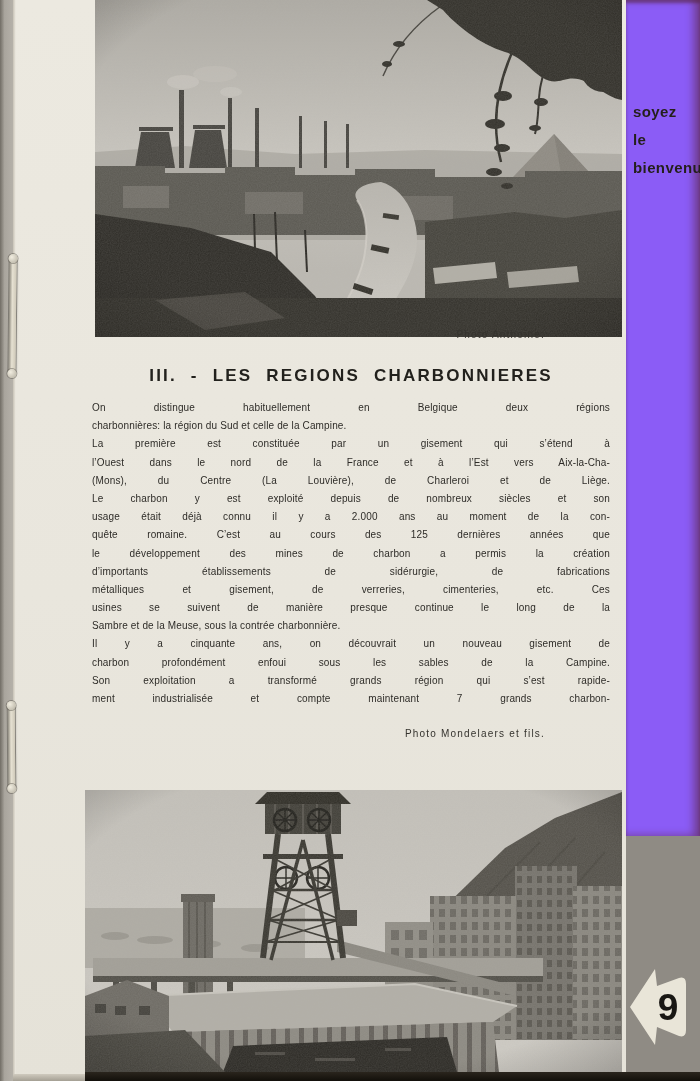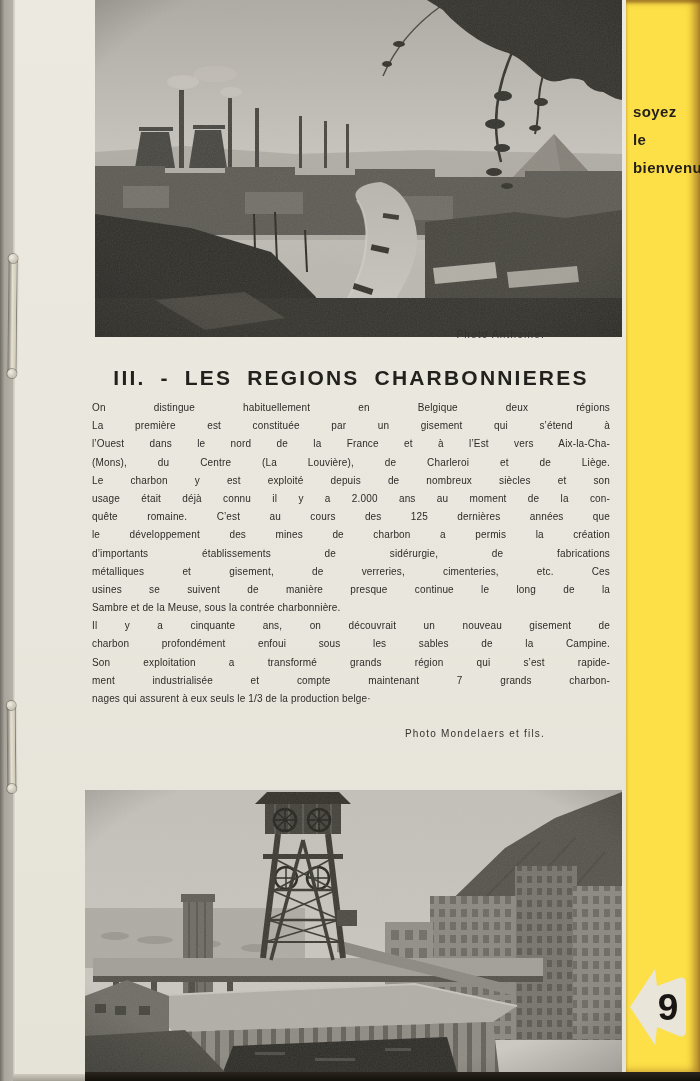--- a/index.html
+++ b/index.html
@@ -18,37 +18,37 @@
   .page-bottom-shadow { position:absolute; left:13px; top:1074px; width:72px; height:7px;
     background:linear-gradient(180deg,#cfcabe,#a49f93); }
 
   
   .photo { position:absolute; overflow:hidden; }
   .photo svg { display:block; }
   .photo-top    { left:95px; top:0;     width:527px; height:337px; }
   .photo-bottom { left:85px; top:790px; width:537px; height:282px; }
 
   
-  .band { position:absolute; left:626px; top:0; width:74px; height:1072px;
-    background:#fde047;
+  .band { position:absolute; left:626px; top:0; width:74px; height:836px;
+    background:#8b5cf6;
     box-shadow:inset 0 3px 3px rgba(70,20,8,.35), inset -6px 0 8px rgba(80,22,8,.45);
   }
   .welcome { position:absolute; left:7px; top:98px; font-size:15px; font-weight:700;
     color:#241f1b; line-height:28px; letter-spacing:.4px; }
   .arrow { position:absolute; left:1px; top:964px; width:62px; height:86px; }
 
   
   .credit { position:absolute; left:92px; width:453px; text-align:right;
     font-size:10px; color:#35332e; letter-spacing:1.2px; }
   .credit-top { top:329px; }
   .credit-bottom { top:728px; }
 
   
   .heading { position:absolute; left:92px; top:366px; width:518px; margin:0;
-    text-align:center; font-size:21px; font-weight:700; color:#22211d;
+    text-align:center; font-size:17px; font-weight:700; color:#22211d;
     letter-spacing:2.2px; word-spacing:7px; }
 
   
   .article-body { position:absolute; left:92px; top:399px; width:518px;
     font-size:10px; color:#2e2c28; letter-spacing:.15px; }
   .bodyline { height:18.2px; line-height:18.2px; white-space:nowrap;
     text-align:justify; text-align-last:justify; }
   .bodyline.pend { text-align-last:left; }
 
   
@@ -159,36 +159,36 @@
       <rect width="527" height="337" filter="url(#grain)" opacity="0.3"></rect>
     </svg>
   </div>
 
   <div class="credit credit-top">Photo Anthoine.</div>
 
   <h1 class="heading">III. - LES REGIONS CHARBONNIERES</h1>
 
   <div class="article-body">
       <div class="bodyline">On distingue habituellement en Belgique deux régions</div>
+      <div class="bodyline pend">charbonnières: la région du Sud et celle de la Campine.</div>
       <div class="bodyline">La première est constituée par un gisement qui s’étend à</div>
       <div class="bodyline">l’Ouest dans le nord de la France et à l’Est vers Aix-la-Cha-</div>
       <div class="bodyline">(Mons), du Centre (La Louvière), de Charleroi et de Liège.</div>
       <div class="bodyline">Le charbon y est exploité depuis de nombreux siècles et son</div>
       <div class="bodyline">usage était déjà connu il y a 2.000 ans au moment de la con-</div>
       <div class="bodyline">quête romaine. C’est au cours des 125 dernières années que</div>
       <div class="bodyline">le développement des mines de charbon a permis la création</div>
       <div class="bodyline">d’importants établissements de sidérurgie, de fabrications</div>
       <div class="bodyline">métalliques et gisement, de verreries, cimenteries, etc. Ces</div>
       <div class="bodyline">usines se suivent de manière presque continue le long de la</div>
       <div class="bodyline pend">Sambre et de la Meuse, sous la contrée charbonnière.</div>
       <div class="bodyline">Il y a cinquante ans, on découvrait un nouveau gisement de</div>
       <div class="bodyline">charbon profondément enfoui sous les sables de la Campine.</div>
       <div class="bodyline">Son exploitation a transformé grands région qui s’est rapide-</div>
       <div class="bodyline">ment industrialisée et compte maintenant 7 grands charbon-</div>
-      <div class="bodyline pend">nages qui assurent à eux seuls le 1/3 de la production belge·</div>
     </div>
 
   <div class="credit credit-bottom">Photo Mondelaers et fils.</div>
 
   <div class="photo photo-bottom">
     <svg width="537" height="282" viewBox="0 0 537 282">
       <defs>
         <linearGradient id="skyB" x1="0" y1="0" x2="0" y2="1">
           <stop offset="0" stop-color="#c4c1ba"></stop>
             <stop offset="1" stop-color="#cfccc5"></stop>

